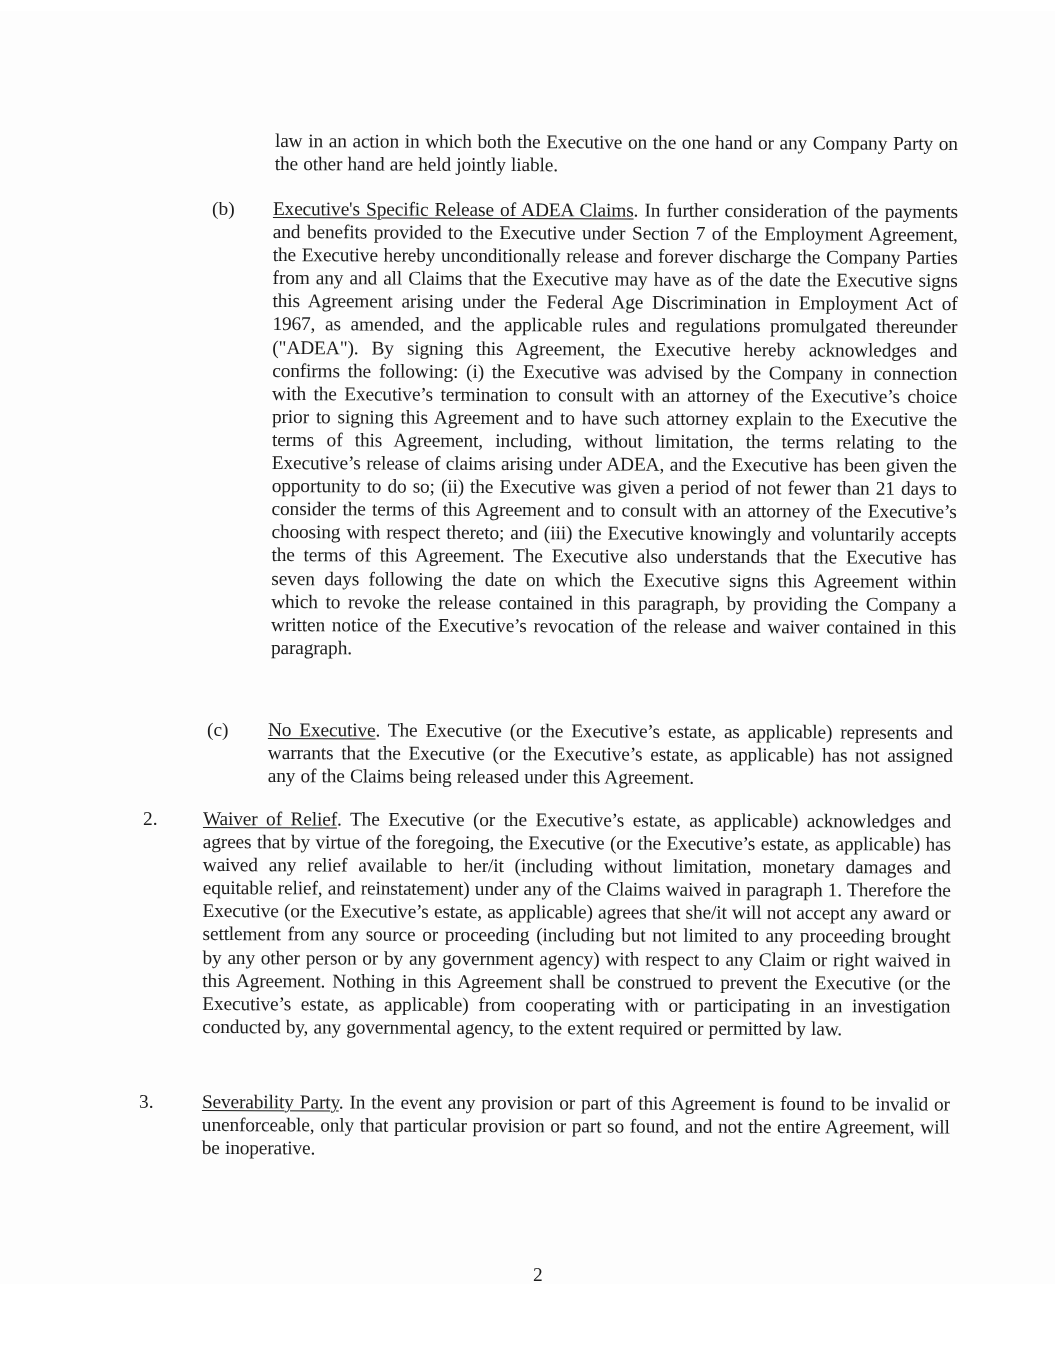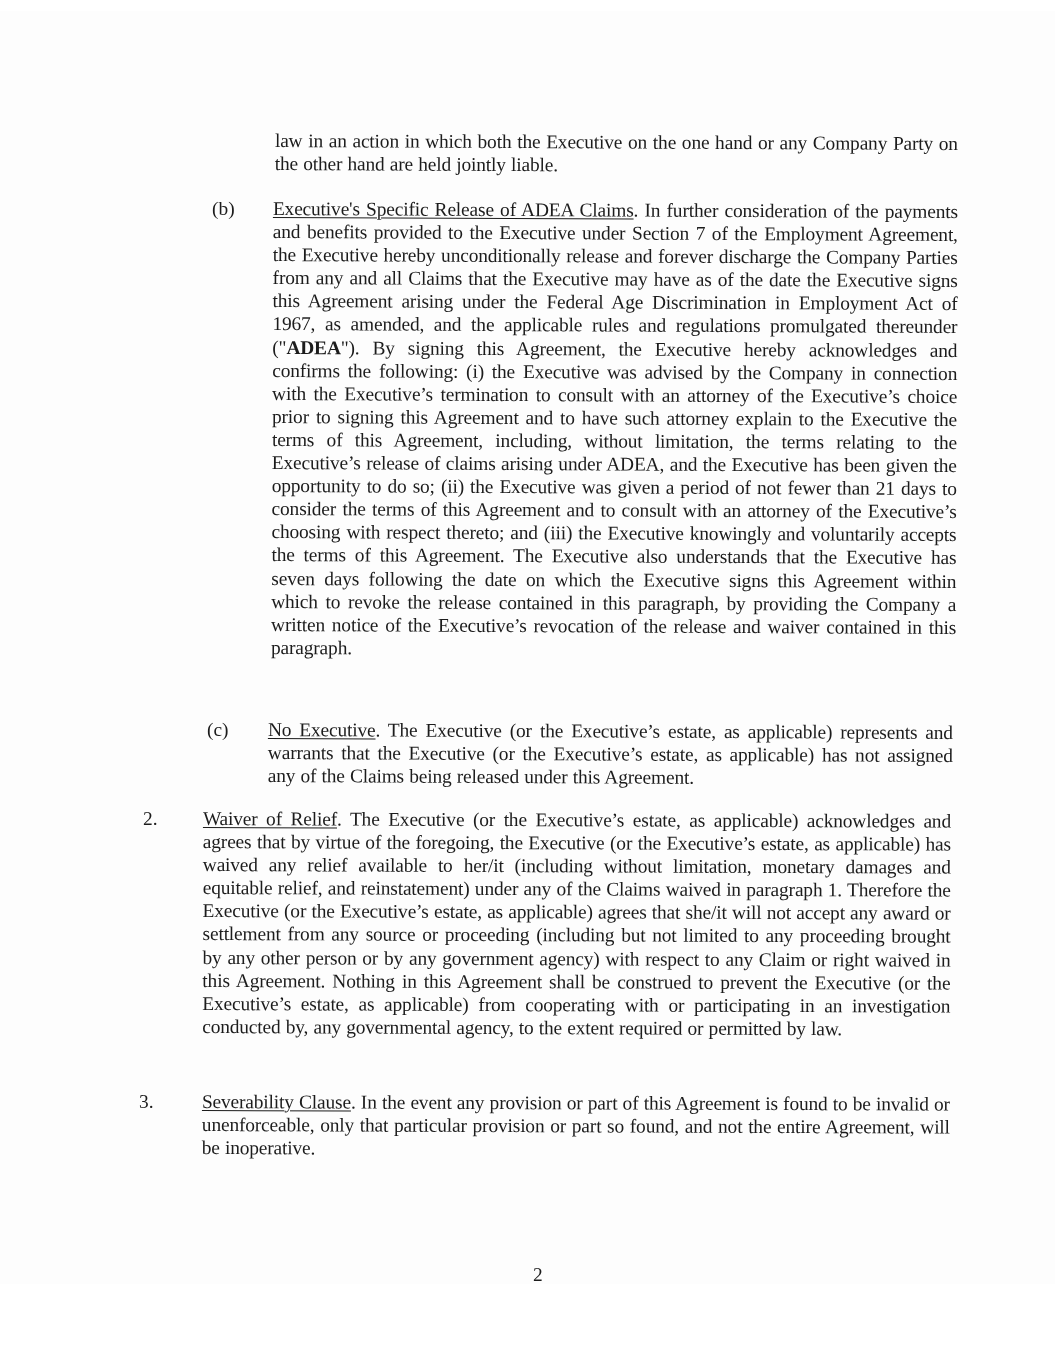--- a/index.html
+++ b/index.html
@@ -38,21 +38,21 @@
     .label {
       position: absolute;
       font-size: 19.4px;
       line-height: 23.1px;
     }
     .heading {
       text-decoration: underline;
       text-underline-offset: 2px;
       text-decoration-thickness: 1px;
     }
-    .bold { font-weight: bold; }
+    .bold { font-weight: normal; }
 
     #cont { left: 275px; top: 118px; width: 683px; transform: rotate(0.25deg); transform-origin: left top; }
     #lbl-b { left: 212px; top: 186px; }
     #para-b { left: 273px; top: 186px; width: 685px; transform: rotate(0.25deg); transform-origin: left top; }
     #lbl-c { left: 207px; top: 707px; }
     #para-c { left: 268px; top: 707px; width: 685px; transform: rotate(0.25deg); transform-origin: left top; }
     #lbl-2 { left: 143px; top: 796px; }
     #para-2 { left: 203px; top: 796px; width: 748px; transform: rotate(0.2deg); transform-origin: left top; }
     #lbl-3 { left: 139px; top: 1079px; }
     #para-3 { left: 202px; top: 1079px; width: 748px; transform: rotate(0.2deg); transform-origin: left top; }
@@ -84,17 +84,17 @@
     <p><span class="heading">No Executive</span><span>.  The Executive (or the Executive’s estate, as applicable) represents and warrants that the Executive (or the Executive’s estate, as applicable) has not assigned any of the Claims being released under this Agreement.</span></p>
   </div>
 
   <div class="label" id="lbl-2">2.</div>
   <div class="block" id="para-2">
     <p><span class="heading">Waiver of Relief</span><span>.  The Executive (or the Executive’s estate, as applicable) acknowledges and agrees that by virtue of the foregoing, the Executive (or the Executive’s estate, as applicable) has waived any relief available to her/it (including without limitation, monetary damages and equitable relief, and reinstatement) under any of the Claims waived in paragraph 1.  Therefore the Executive (or the Executive’s estate, as applicable) agrees that she/it will not accept any award or settlement from any source or proceeding (including but not limited to any proceeding brought by any other person or by any government agency) with respect to any Claim or right waived in this Agreement.  Nothing in this Agreement shall be construed to prevent the Executive (or the Executive’s estate, as applicable) from cooperating with or participating in an investigation conducted by, any governmental agency, to the extent required or permitted by law.</span></p>
   </div>
 
   <div class="label" id="lbl-3">3.</div>
   <div class="block" id="para-3">
-    <p><span class="heading">Severability Clause</span><span>.  In the event any provision or part of this Agreement is found to be invalid or unenforceable, only that particular provision or part so found, and not the entire Agreement, will be inoperative.</span></p>
+    <p><span class="heading">Severability Party</span><span>.  In the event any provision or part of this Agreement is found to be invalid or unenforceable, only that particular provision or part so found, and not the entire Agreement, will be inoperative.</span></p>
   </div>
 
   <div id="page-number">2</div>
 </div>
 
 </body></html>

